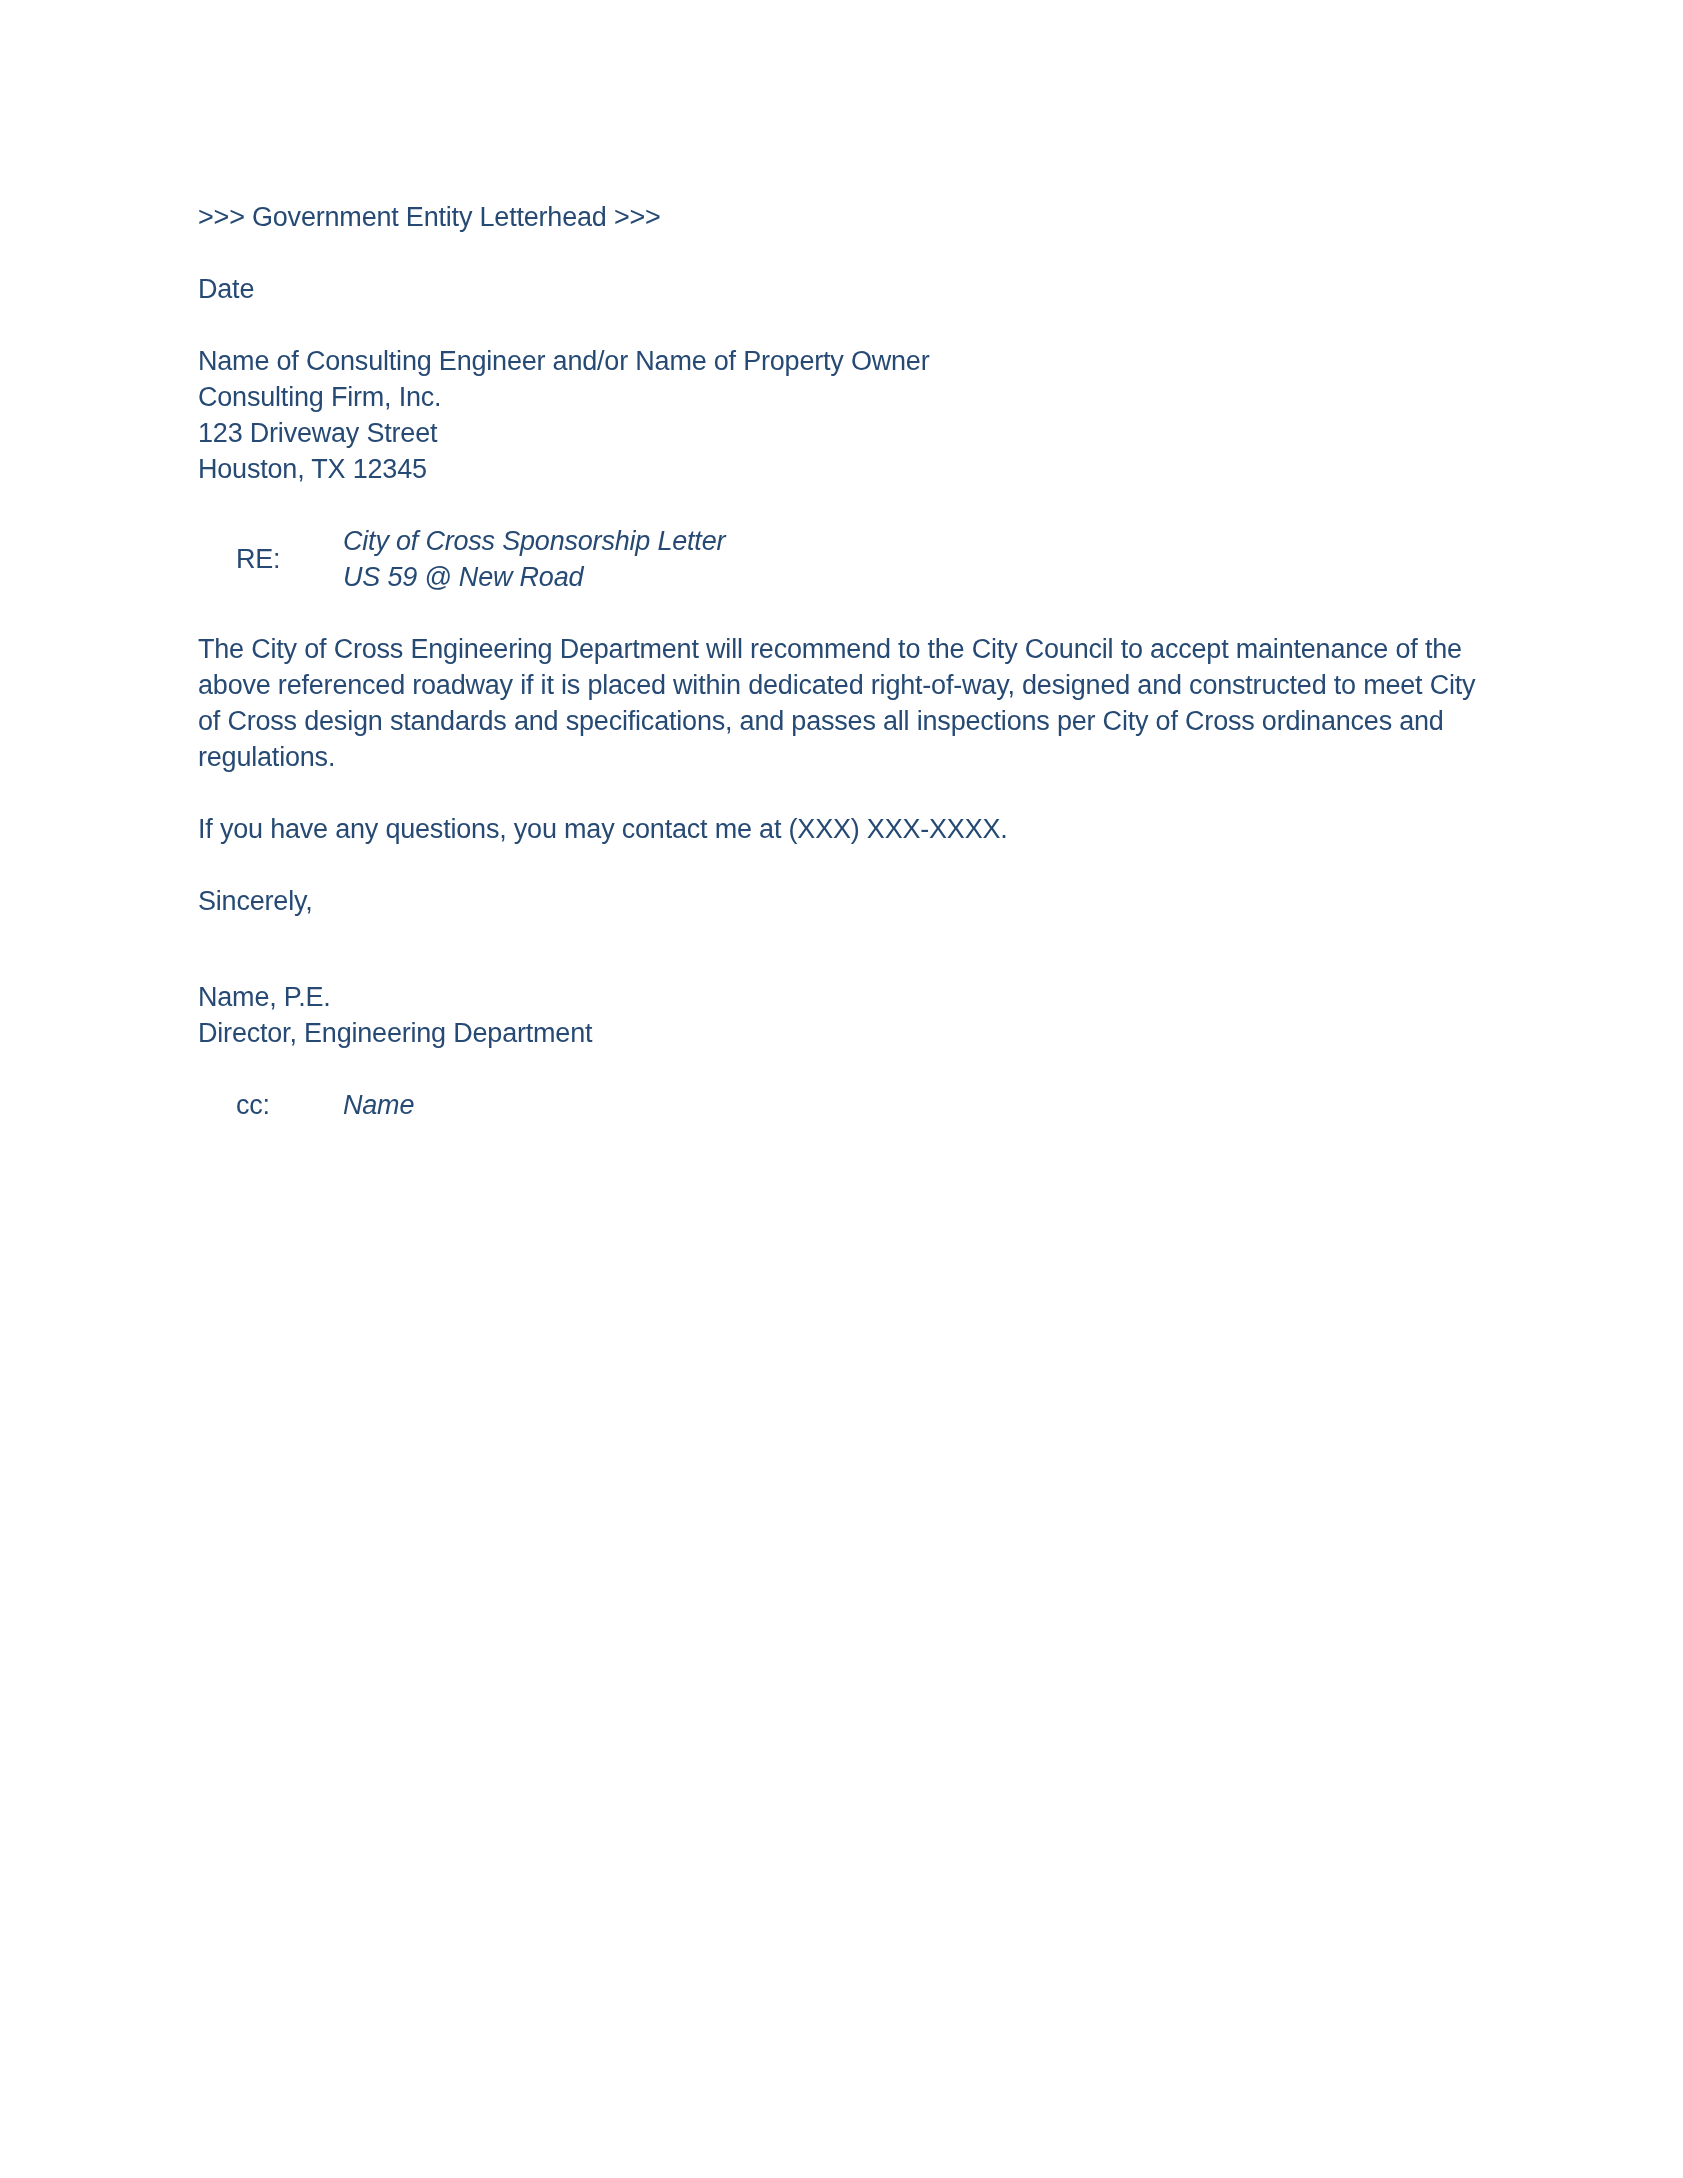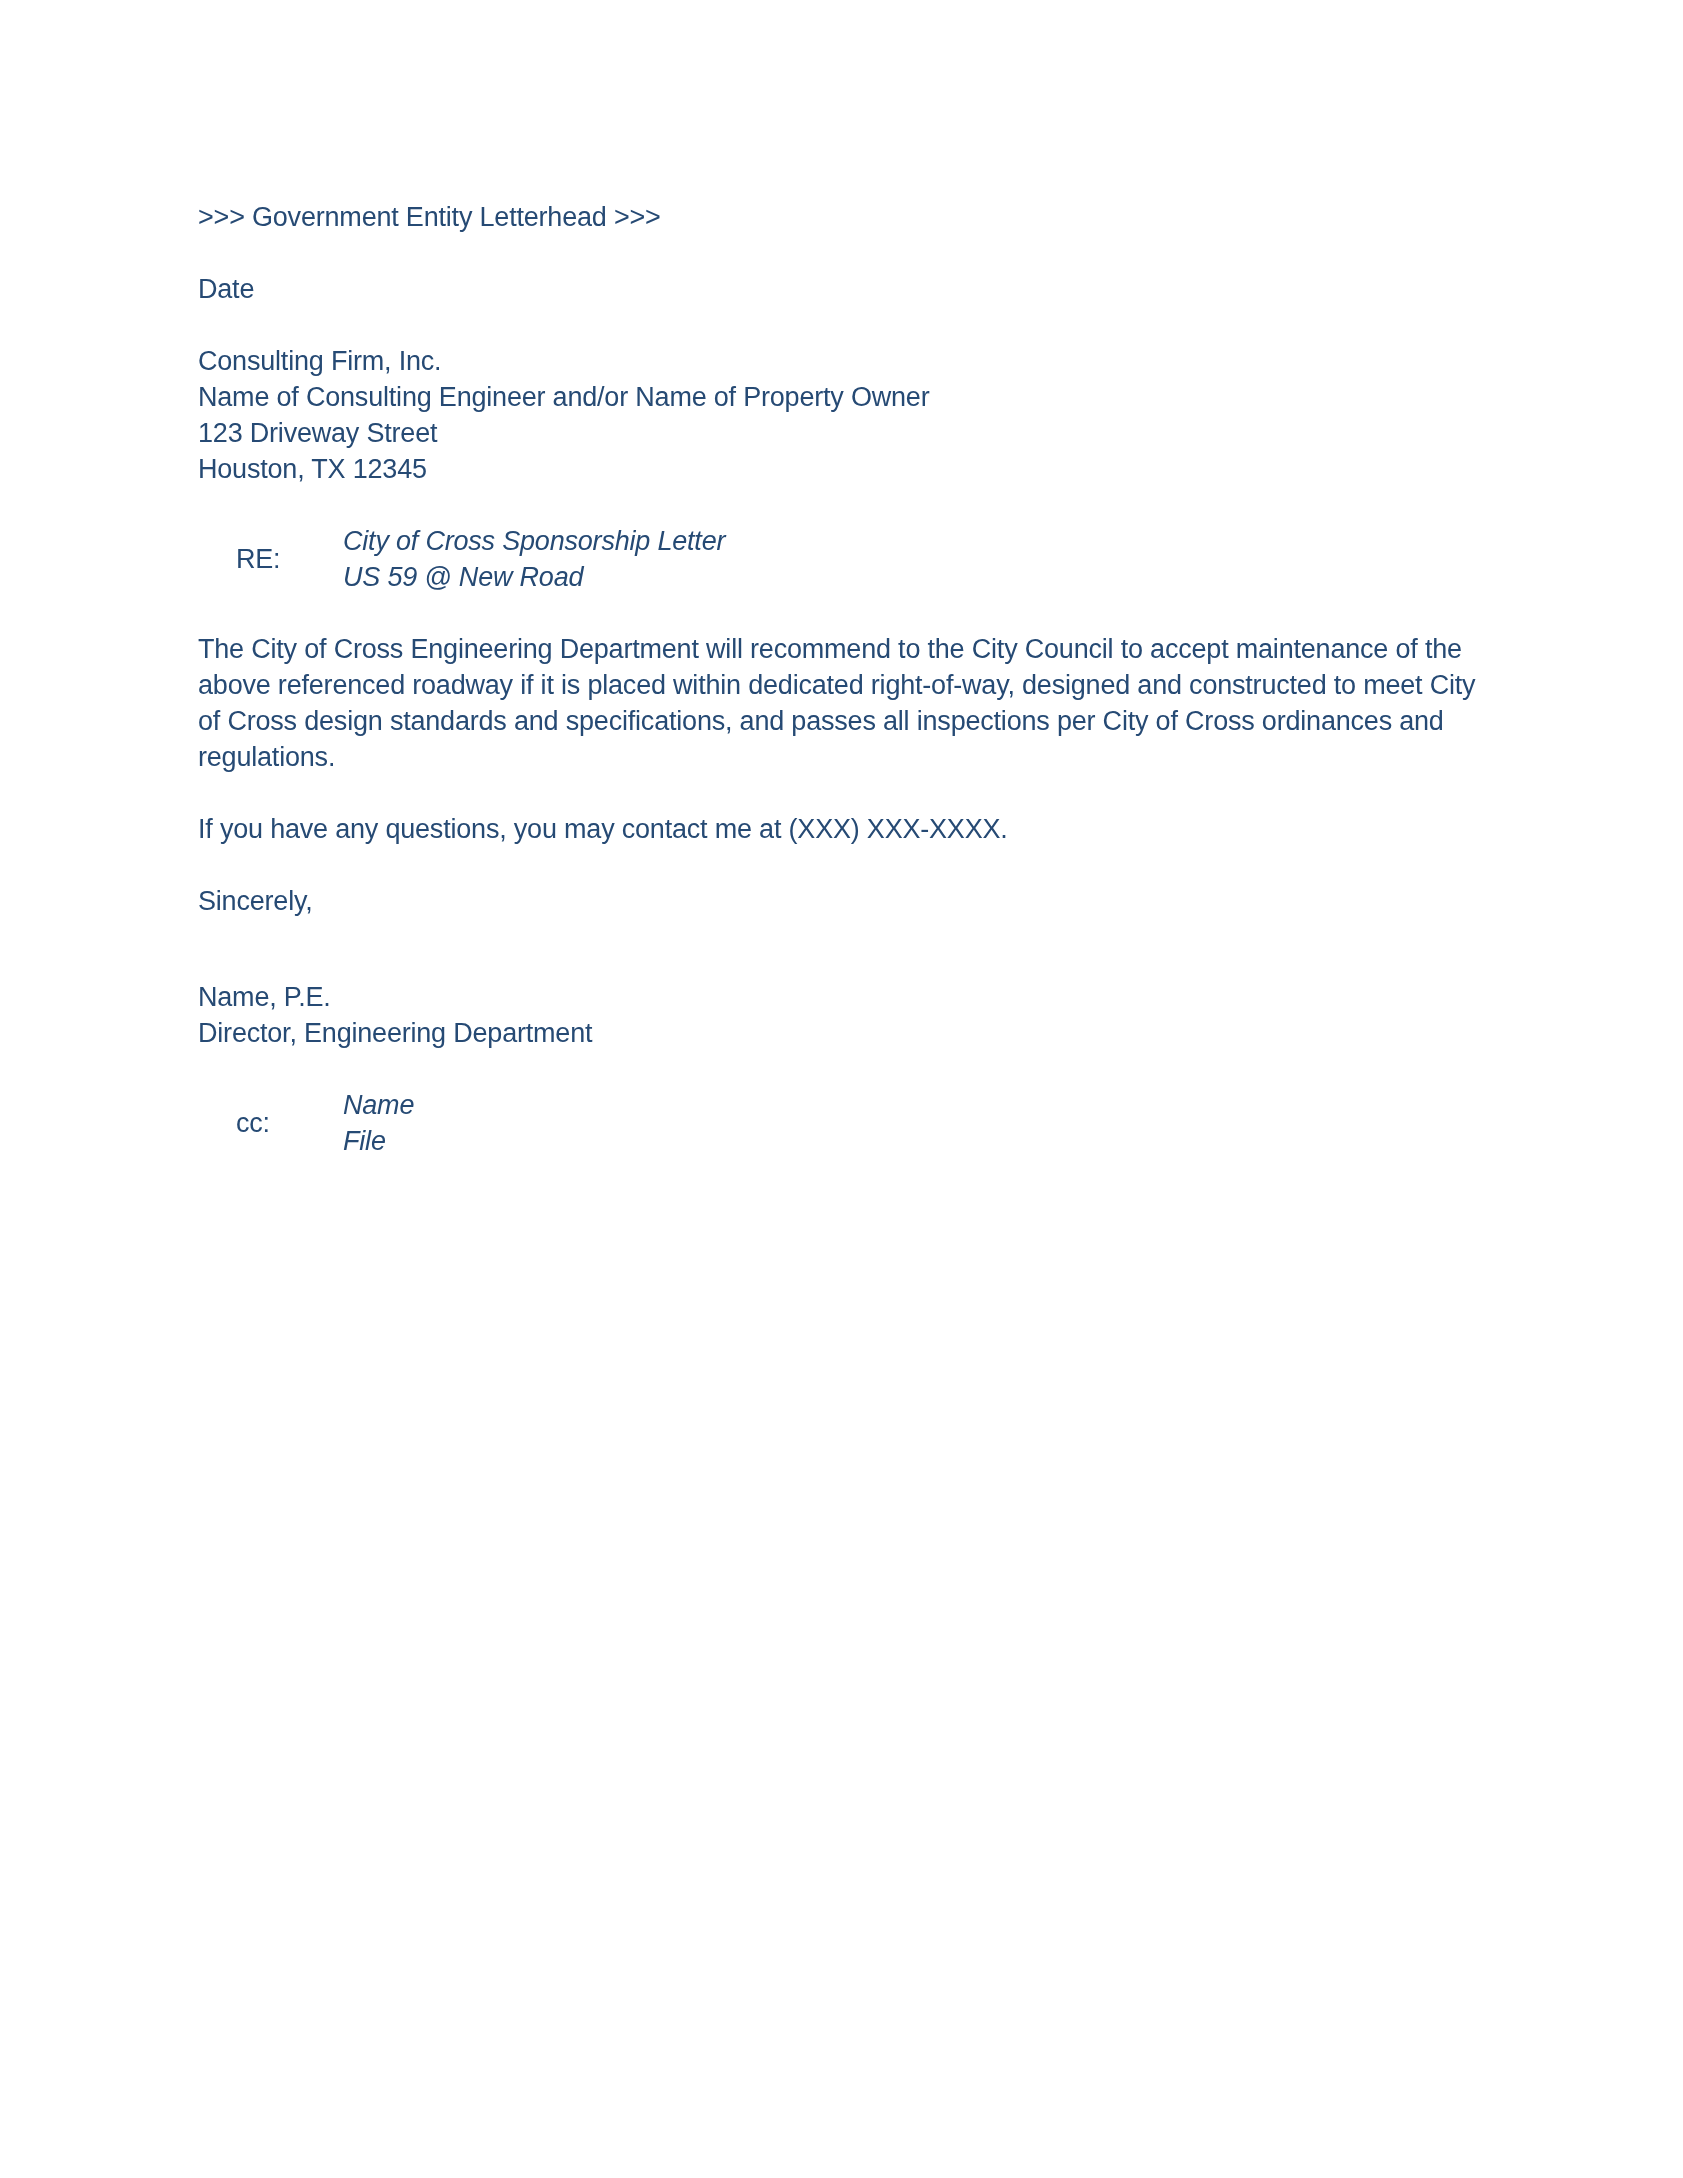--- a/index.html
+++ b/index.html
@@ -31,22 +31,22 @@
 </head>
 <body>
 
 <div class="page" style="color: rgb(38, 74, 116); background: rgb(255, 255, 255);">
 
   <p class="block">&gt;&gt;&gt; Government Entity Letterhead &gt;&gt;&gt;</p>
 
   <p class="block">Date</p>
 
   <div class="block">
+    <div>Name of Consulting Engineer and/or Name of Property Owner</div>
     <div>Consulting Firm, Inc.</div>
-    <div>Name of Consulting Engineer and/or Name of Property Owner</div>
     <div>123 Driveway Street</div>
     <div>Houston, TX 12345</div>
   </div>
 
   <div class="block tab-row">
     <span class="tab-label">RE:</span>
     <div class="tab-lines">
       <div>City of Cross Sponsorship Letter</div>
       <div>US 59 @ New Road</div>
     </div>
@@ -61,18 +61,17 @@
 
   <div class="block">
     <div>Name, P.E.</div>
     <div>Director, Engineering Department</div>
   </div>
 
   <div class="block tab-row">
     <span class="tab-label">cc:</span>
     <div class="tab-lines">
       <div>Name</div>
-      <div>File</div>
     </div>
   </div>
 
 </div>
 
 
 </body></html>

